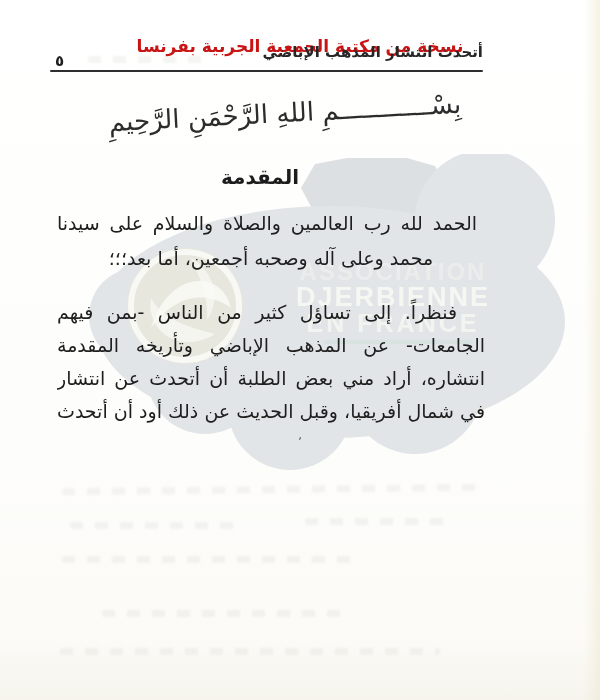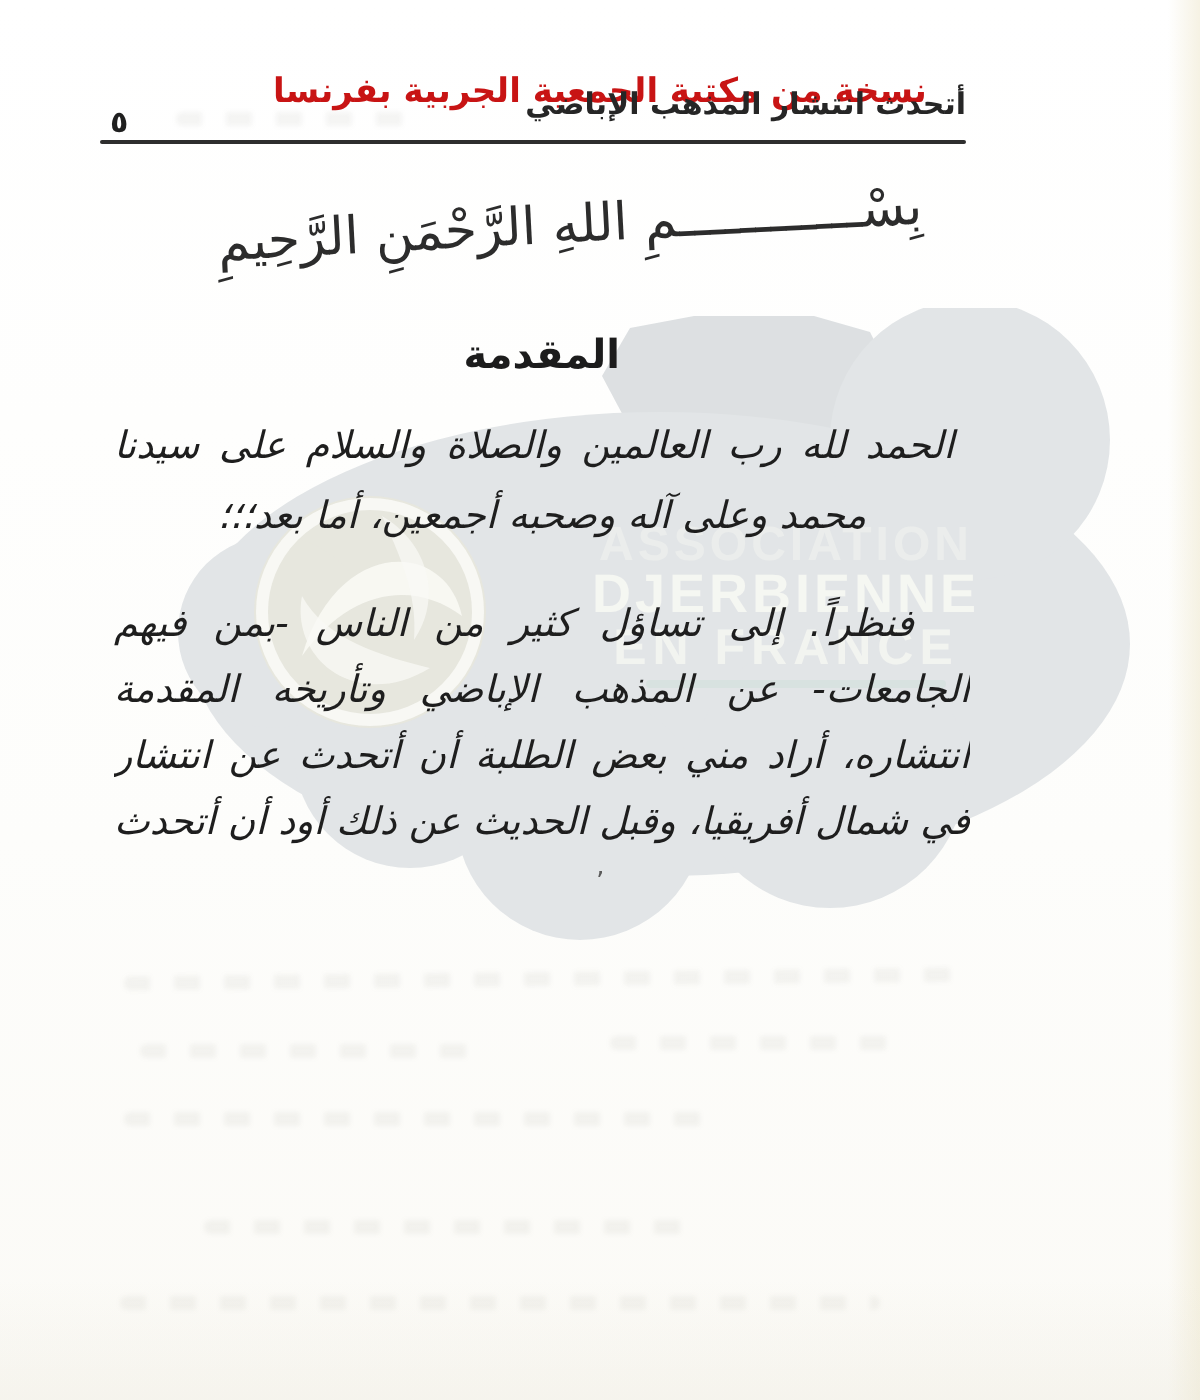--- a/index.html
+++ b/index.html
@@ -23,30 +23,30 @@
   .rule{position:absolute;top:70px;left:50px;width:433px;height:2px;background:#2e2e2e;border-radius:1px;}
 
   
   .wm{position:absolute;left:85px;top:154px;width:480px;height:330px;pointer-events:none;}
 
   
   .basmala{position:absolute;top:98px;left:105px;width:360px;text-align:center;direction:rtl;
        font-size:26px;color:#2c2c2c;transform:rotate(-3deg);letter-spacing:-1px;}
 
   
-  .sec-title{position:absolute;top:165px;left:210px;width:100px;text-align:right;direction:rtl;
+  .sec-title{position:absolute;top:165px;left:210px;width:100px;text-align:center;direction:rtl;
        font-size:20px;font-weight:bold;color:#1c1c1c;}
 
   
   .para{position:absolute;left:57px;width:428px;direction:rtl;color:#1e1e1e;font-size:19px;}
   .p1{top:206px;}
   .p2{top:296px;}
   .p1 .ln{height:35px;line-height:35px;}
   .p2 .ln{height:33px;line-height:33px;}
-  .ln{display:block;white-space:nowrap;font-style:italic;}
+  .ln{display:block;white-space:nowrap;}
   .ln.just{text-align:justify;text-align-last:justify;white-space:normal;overflow:hidden;}
   .ln.start{text-align:center;}
   .indent-sm{padding-right:8px;}
   .indent{padding-right:28px;}
   .stray{position:absolute;left:298px;top:434px;font-size:13px;color:#5a5a5a;}
 
   
   .ghost{position:absolute;height:7px;filter:blur(1.2px);opacity:.55;border-radius:3px;
        background:repeating-linear-gradient(90deg,rgba(125,125,112,.14) 0 13px,rgba(125,125,112,0) 13px 25px);}
   .g1{left:88px;top:56px;width:118px;}

